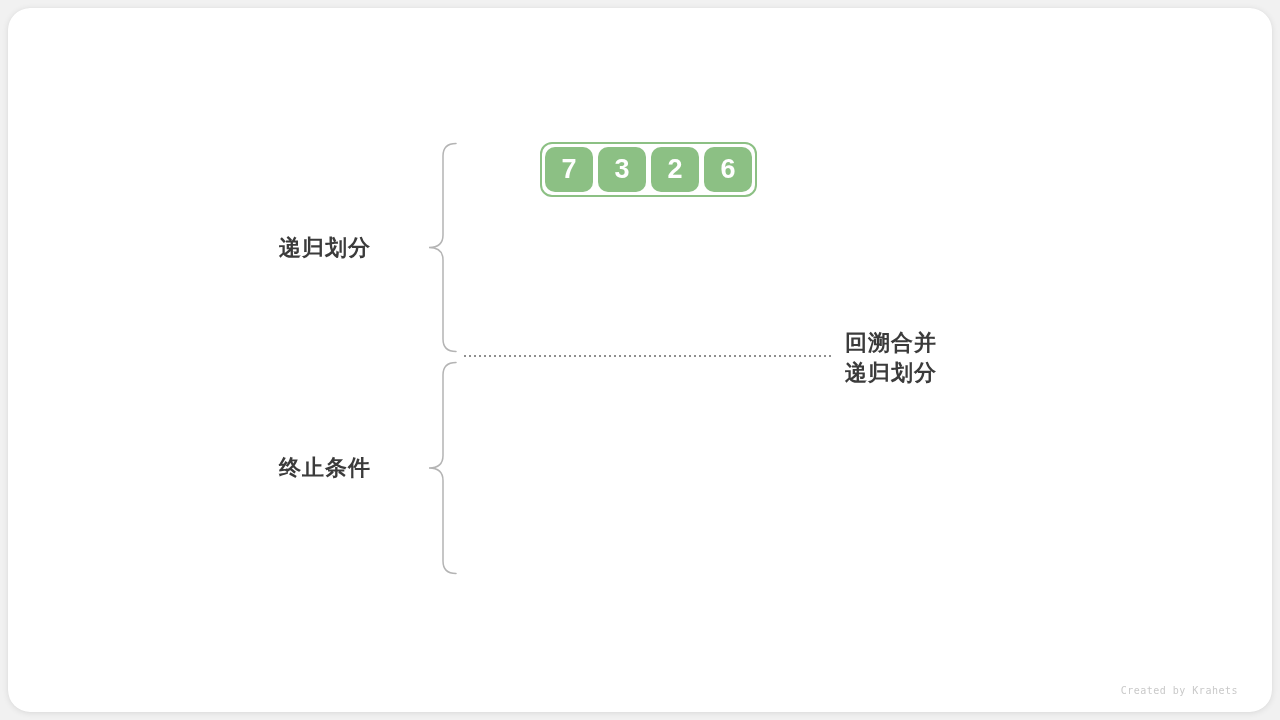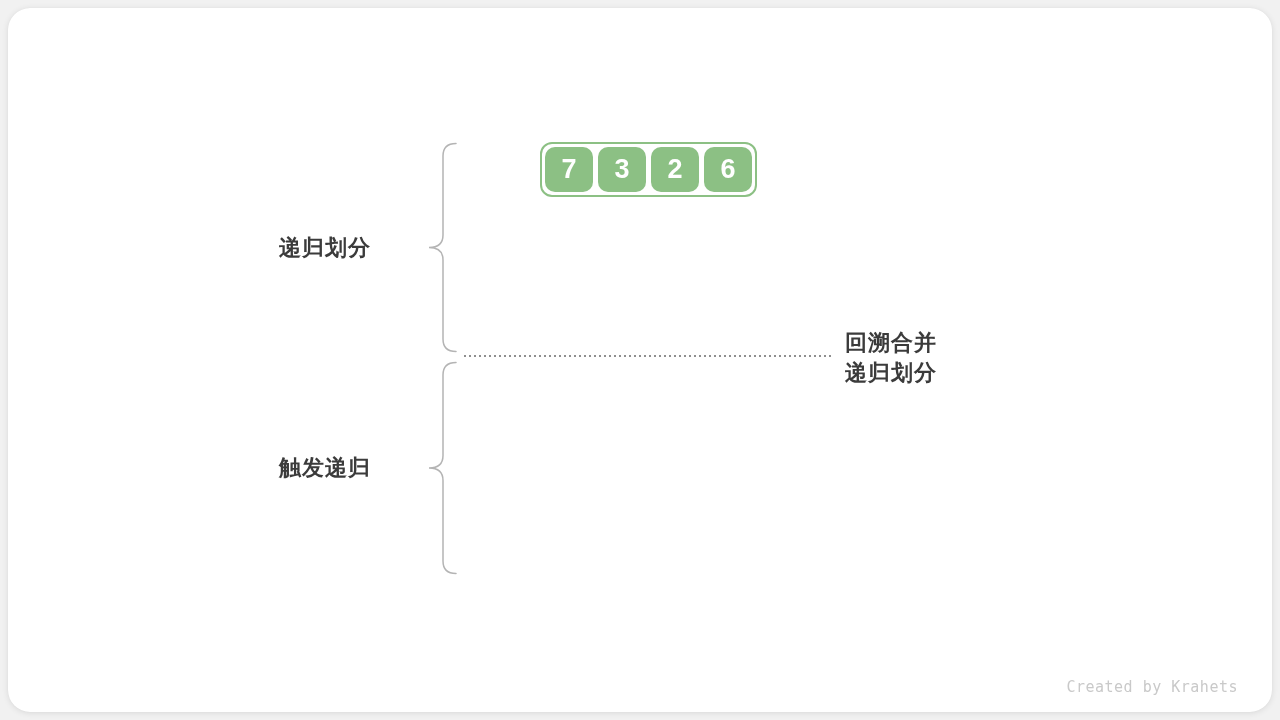--- a/index.html
+++ b/index.html
@@ -81,21 +81,21 @@
     font-size: 22px;
     font-weight: bold;
     letter-spacing: 1px;
     line-height: 30px;
     color: var(--label-text);
   }
   .credit {
     position: absolute;
     right: 42px; bottom: 24px;
     font-family: "DejaVu Sans Mono", "Liberation Mono", monospace;
-    font-size: 15px;
+    font-size: 10px;
     letter-spacing: 0.5px;
     color: var(--credit-text);
   }
 </style>
 </head>
 <body>
 
 <div class="page">
   <div class="card"></div>
 
@@ -107,21 +107,21 @@
     </div>
 
   <svg class="brace brace-1" width="32" height="211" viewBox="0 0 32 211">
     <path d="M 30 1.5 Q 17 1.5 17 14 L 17 93 Q 17 105.5 3 105.5 Q 17 105.5 17 118 L 17 197 Q 17 209.5 30 209.5" fill="none" stroke="currentColor" stroke-width="1.5" stroke-linecap="round"></path>
   </svg>
   <div class="side-label side-label-1">递归划分</div>
 
   <svg class="brace brace-2" width="32" height="214" viewBox="0 0 32 214">
     <path d="M 30 1.5 Q 17 1.5 17 14 L 17 94.5 Q 17 107 3 107 Q 17 107 17 119.5 L 17 200 Q 17 212.5 30 212.5" fill="none" stroke="currentColor" stroke-width="1.5" stroke-linecap="round"></path>
   </svg>
-  <div class="side-label side-label-2">触发递归</div>
+  <div class="side-label side-label-2">终止条件</div>
 
   <svg class="dotted" width="369" height="6" viewBox="0 0 369 6">
     <line x1="0" y1="3" x2="369" y2="3" stroke="currentColor" stroke-width="2" stroke-dasharray="2 3"></line>
   </svg>
 
   <div class="annotation">
     <div>回溯合并</div>
     <div>递归划分</div>
   </div>
 

